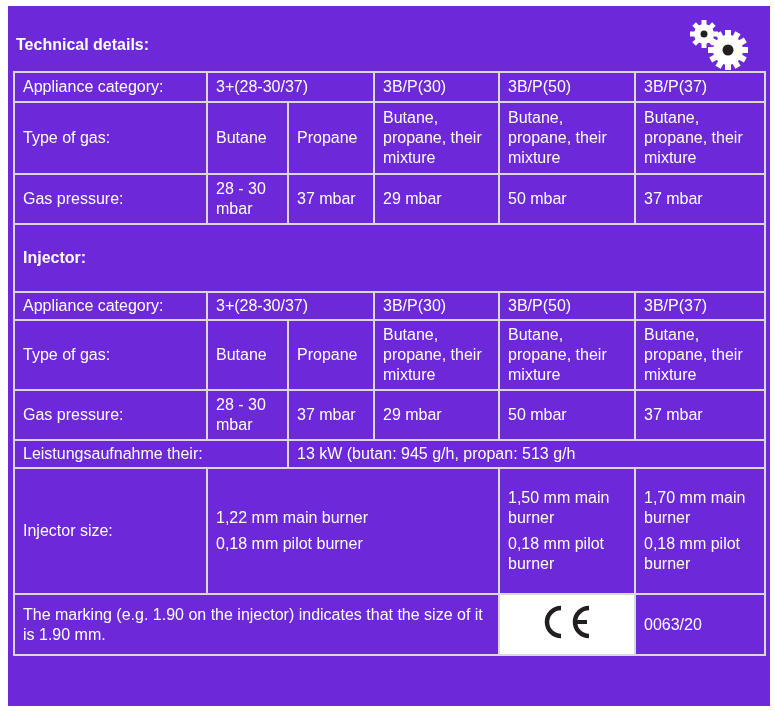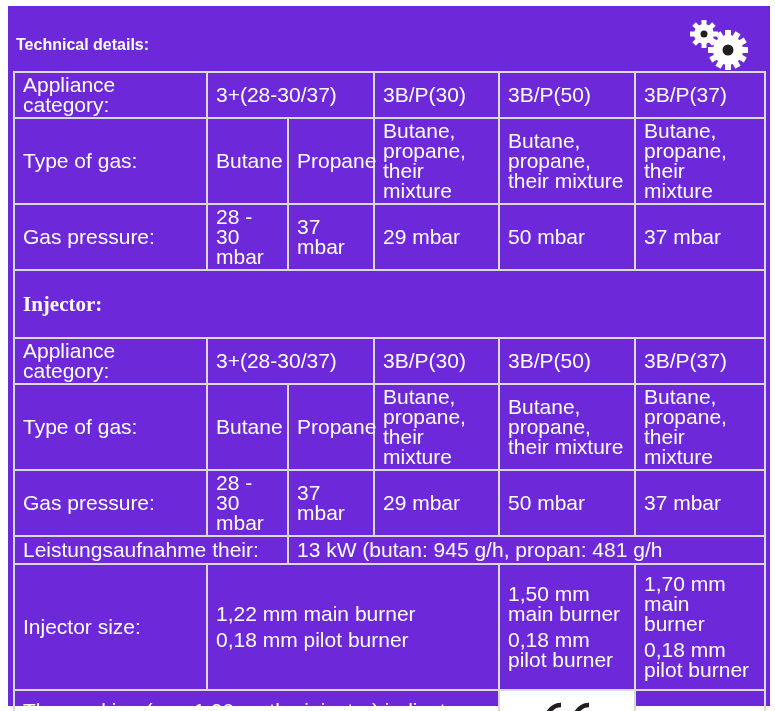--- a/index.html
+++ b/index.html
@@ -4,23 +4,23 @@
 <style>
   html, body { margin: 0; padding: 0; background: #ffffff; }
   body { width: 775px; height: 711px; position: relative; overflow: hidden;
          font-family: "Liberation Sans", sans-serif; color: #ffffff; }
   .panel { position: absolute; left: 8px; top: 6px; width: 762px; height: 700px;
            background: #6d28d9; }
   .title { position: absolute; left: 8px; top: 30px; font-size: 16px; font-weight: bold; }
   .gears { position: absolute; left: 676px; top: 12px; width: 72px; height: 52px; }
   table.spec { position: absolute; left: 5px; top: 65px; border-collapse: collapse;
                table-layout: fixed; width: 751px; }
-  table.spec td { border: 2px solid #d9d9d9; padding: 2px 8px; font-size: 21px;
+  table.spec td { border: 2px solid #d9d9d9; padding: 2px 8px; font-size: 16px;
                   line-height: 20px; vertical-align: middle; color: #ffffff; }
-  td.section { font-weight: bold; height: 62px; font-family: Liberation Serif, serif; }
+  td.section { font-weight: bold; height: 62px; }
   td.ce { background: #ffffff; text-align: center; padding: 0; }
   td.center { text-align: left; }
   .inj-line { display: block; margin: 6px 0; }
 </style>
 </head>
 <body>
 
 <div class="panel">
   <div class="title">Technical details:</div>
 
@@ -101,21 +101,21 @@
     <tr style="height:50px">
       <td>Gas pressure:</td>
       <td>28 - 30 mbar</td>
       <td>37 mbar</td>
       <td>29 mbar</td>
       <td>50 mbar</td>
       <td>37 mbar</td>
     </tr>
     <tr style="height:28px">
       <td colspan="2">Leistungsaufnahme their:</td>
-      <td colspan="4">13 kW (butan: 945 g/h, propan: 481 g/h</td>
+      <td colspan="4">13 kW (butan: 945 g/h, propan: 513 g/h</td>
     </tr>
     <tr style="height:126px">
       <td>Injector size:</td>
       <td colspan="3">
         <span class="inj-line">1,22 mm main burner</span>
         <span class="inj-line">0,18 mm pilot burner</span>
       </td>
       <td>
         <span class="inj-line">1,50 mm main burner</span>
         <span class="inj-line">0,18 mm pilot burner</span>

